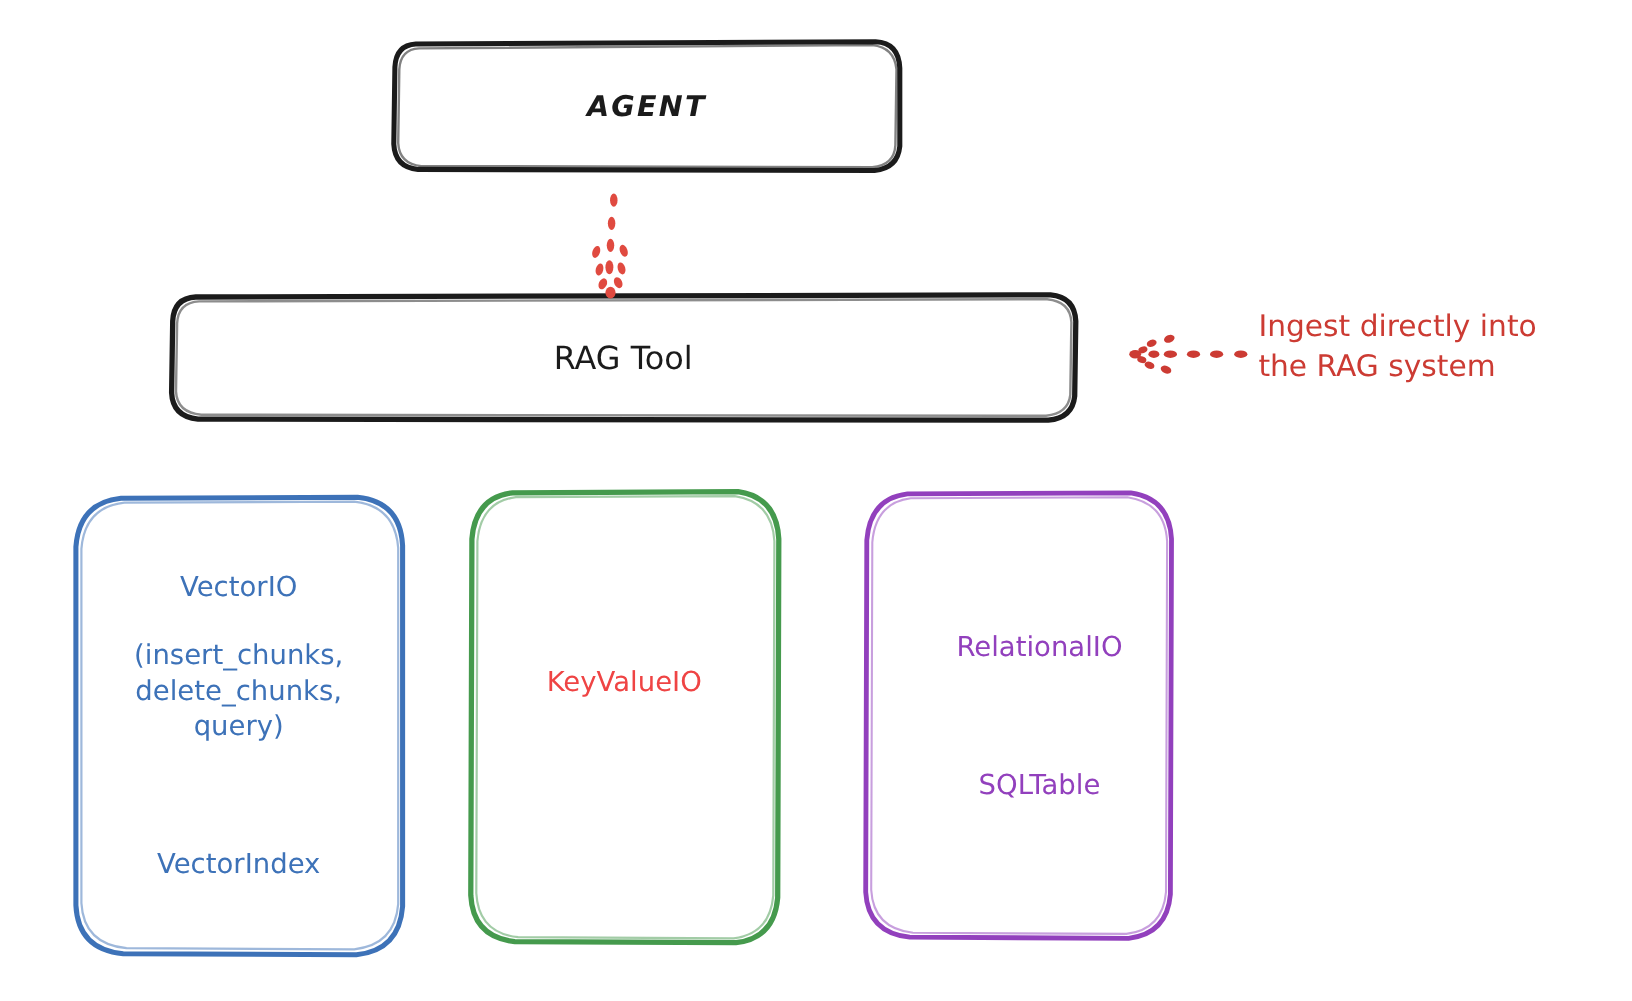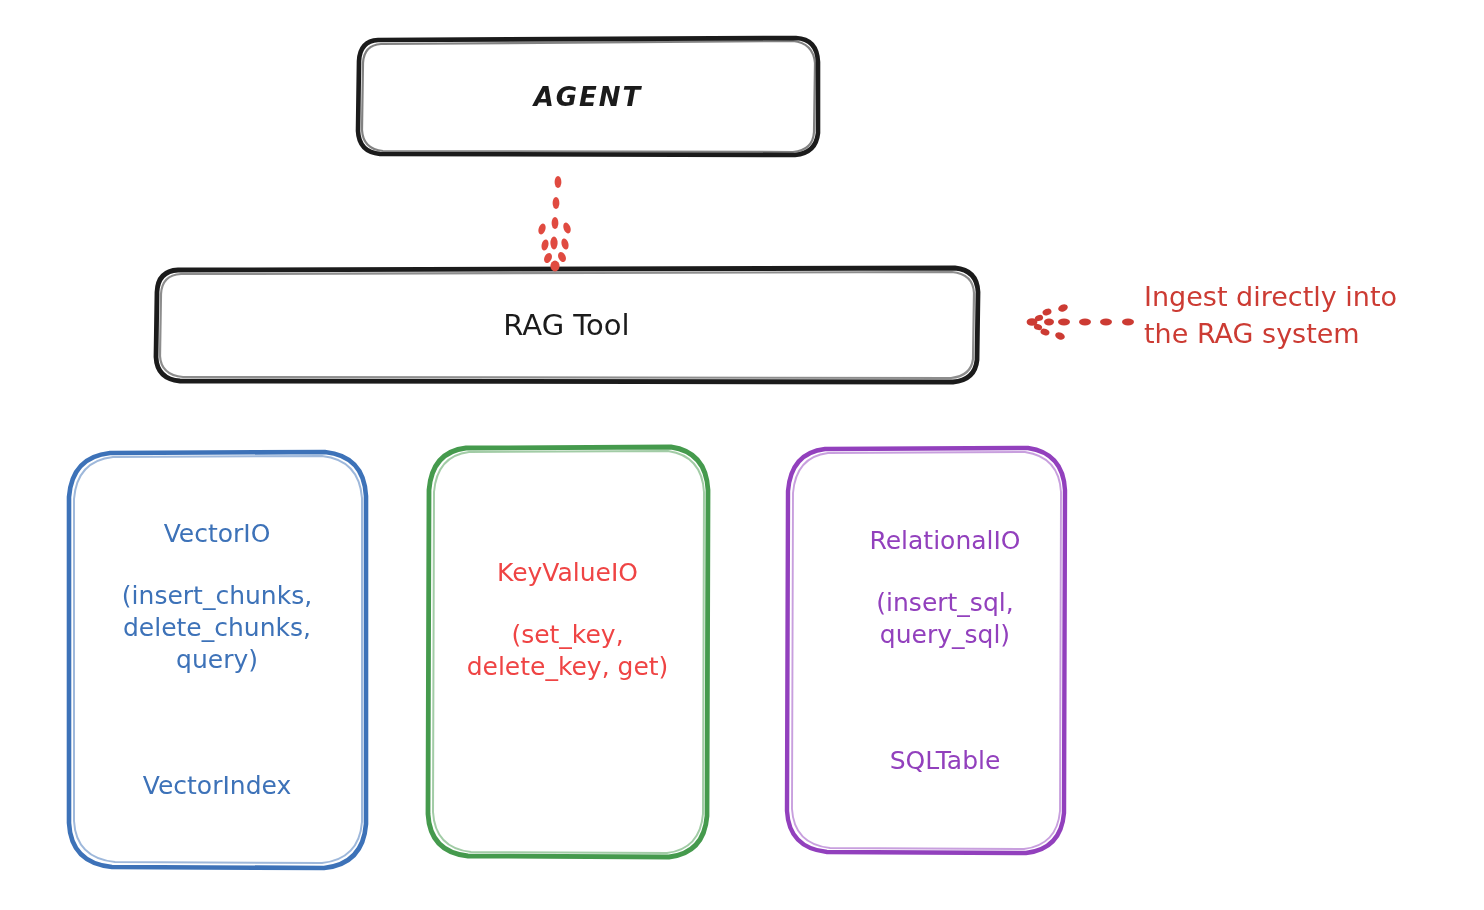--- a/index.html
+++ b/index.html
@@ -162,27 +162,23 @@
   <span class="api">VectorIO</span>
   <span class="methods">(insert_chunks,
 delete_chunks,
 query)</span>
   <span class="gap"></span>
   <span class="index">VectorIndex</span>
 </div>
 
 <div class="node-label leaf-label kv-label">
   <span class="api">KeyValueIO</span>
-  <span class="methods">(set_key,
-delete_key, get)</span>
   <span class="gap"></span>
 </div>
 
 <div class="node-label leaf-label rel-label">
   <span class="api">RelationalIO</span>
-  <span class="methods">(insert_sql,
-query_sql)</span>
   <span class="gap"></span>
   <span class="index">SQLTable</span>
 </div>
 
 <div class="annotation">Ingest directly into
 the RAG system</div>
 
 </body></html>

